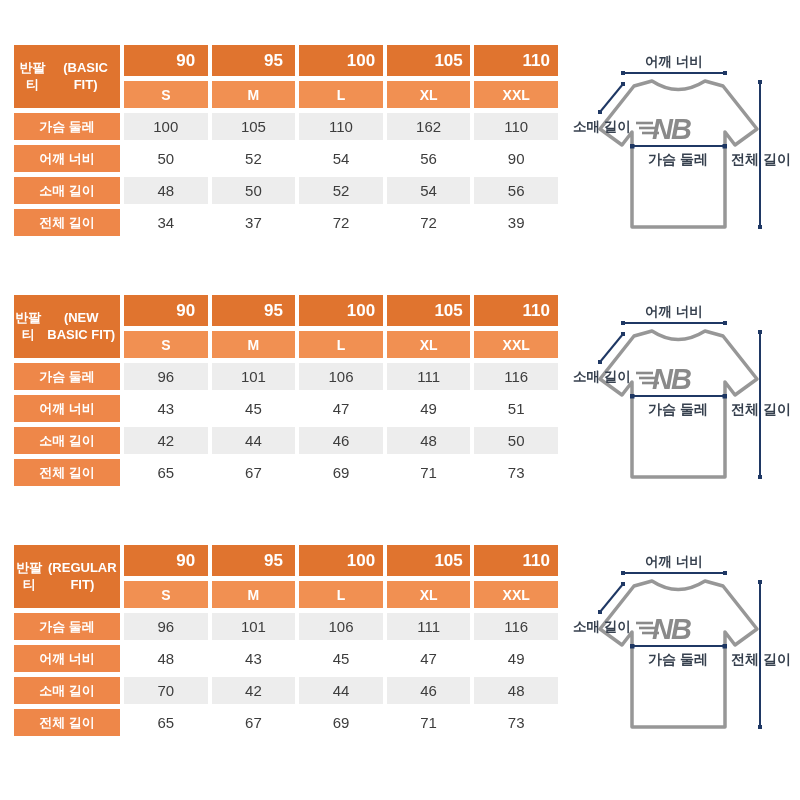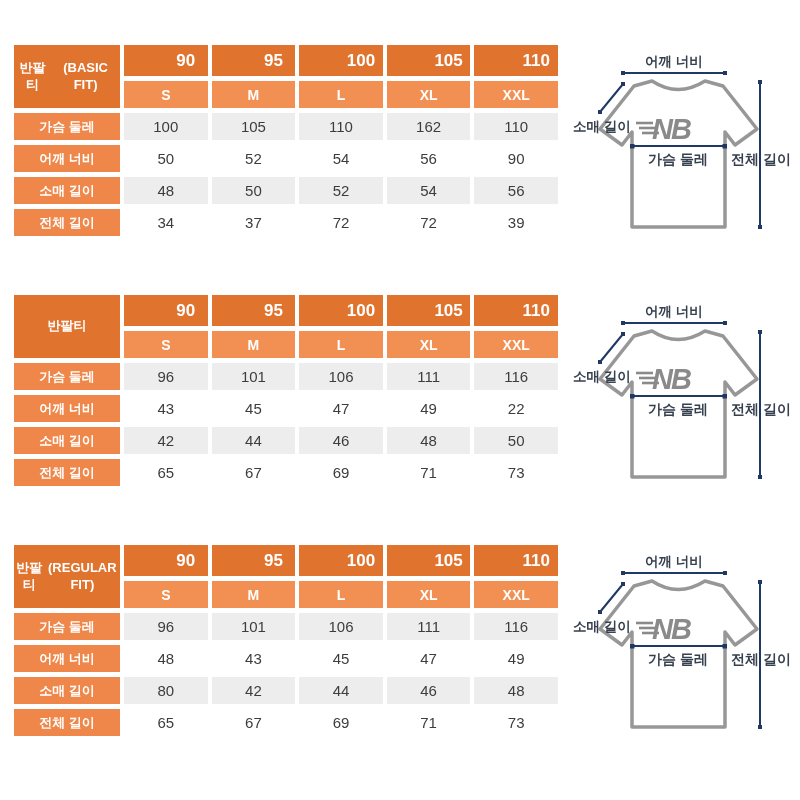--- a/index.html
+++ b/index.html
@@ -125,20 +125,21 @@
   </div>
   <svg class="tshirt" viewBox="0 0 240 220">
     <use href="#tee-def"></use>
   </svg>
 </section>
 
 <section class="panel" style="top:295px">
   <div class="size-table">
     <div class="cell corner">
       <div>반팔티</div>
+      <div>(NEW BASIC FIT)</div>
     </div>
     <div class="cell th-size">90</div>
     <div class="cell th-size">95</div>
     <div class="cell th-size">100</div>
     <div class="cell th-size">105</div>
     <div class="cell th-size">110</div>
     <div class="cell th-letter">S</div>
     <div class="cell th-letter">M</div>
     <div class="cell th-letter">L</div>
     <div class="cell th-letter">XL</div>
@@ -149,21 +150,21 @@
     <div class="cell data stripe">101</div>
     <div class="cell data stripe">106</div>
     <div class="cell data stripe">111</div>
     <div class="cell data stripe">116</div>
 
     <div class="cell rowlabel">어깨 너비</div>
     <div class="cell data">43</div>
     <div class="cell data">45</div>
     <div class="cell data">47</div>
     <div class="cell data">49</div>
-    <div class="cell data">22</div>
+    <div class="cell data">51</div>
 
     <div class="cell rowlabel">소매 길이</div>
     <div class="cell data stripe">42</div>
     <div class="cell data stripe">44</div>
     <div class="cell data stripe">46</div>
     <div class="cell data stripe">48</div>
     <div class="cell data stripe">50</div>
 
     <div class="cell rowlabel">전체 길이</div>
     <div class="cell data">65</div>
@@ -202,21 +203,21 @@
     <div class="cell data stripe">116</div>
 
     <div class="cell rowlabel">어깨 너비</div>
     <div class="cell data">48</div>
     <div class="cell data">43</div>
     <div class="cell data">45</div>
     <div class="cell data">47</div>
     <div class="cell data">49</div>
 
     <div class="cell rowlabel">소매 길이</div>
-    <div class="cell data stripe">80</div>
+    <div class="cell data stripe">70</div>
     <div class="cell data stripe">42</div>
     <div class="cell data stripe">44</div>
     <div class="cell data stripe">46</div>
     <div class="cell data stripe">48</div>
 
     <div class="cell rowlabel">전체 길이</div>
     <div class="cell data">65</div>
     <div class="cell data">67</div>
     <div class="cell data">69</div>
     <div class="cell data">71</div>

